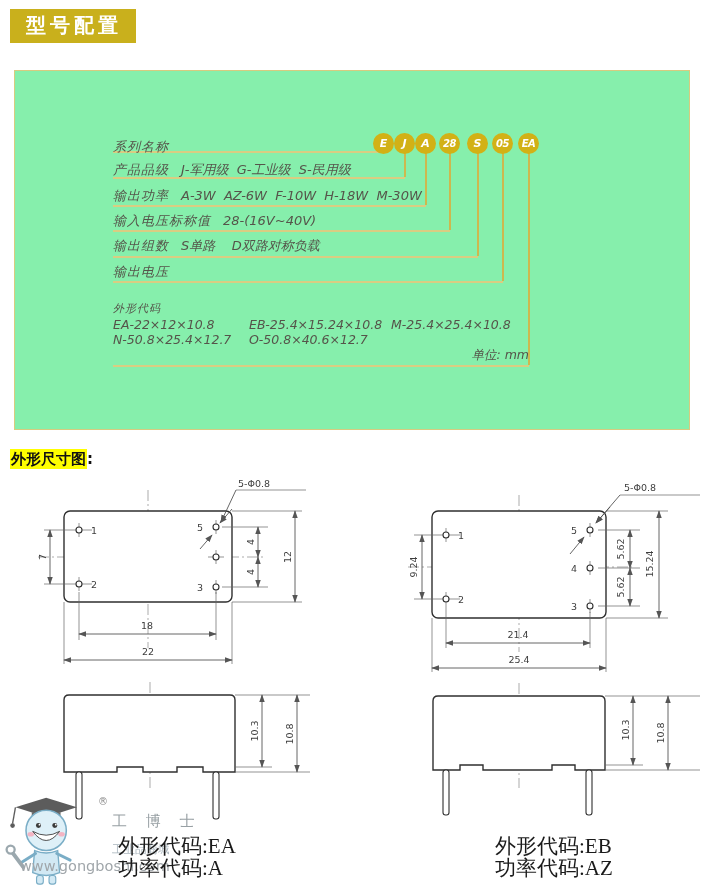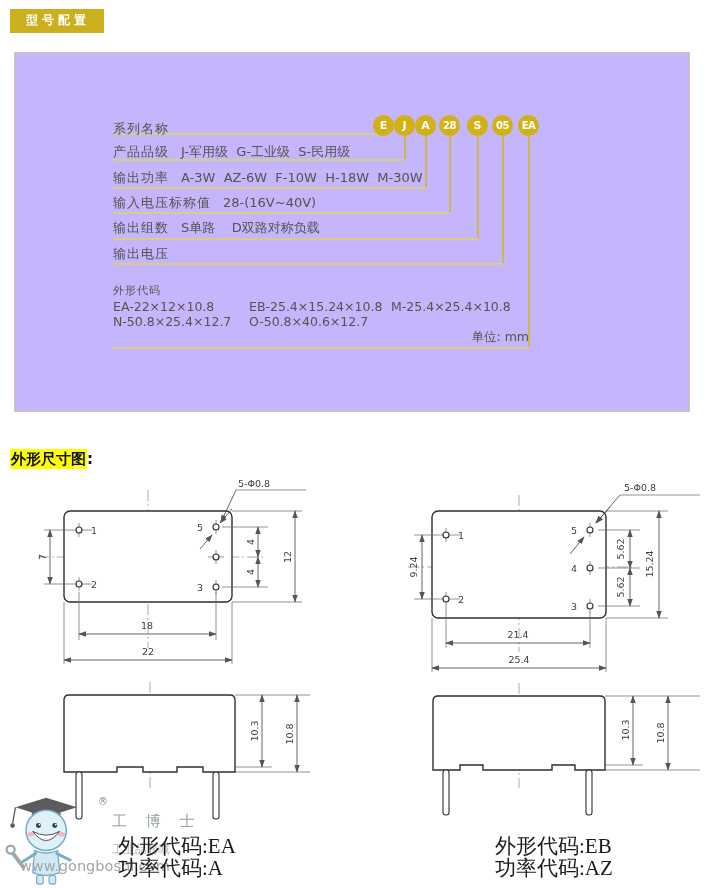--- a/index.html
+++ b/index.html
@@ -1,25 +1,25 @@
 <!DOCTYPE html>
 <html><head>
 <meta charset="utf-8">
 <style>
   html,body{margin:0;padding:0;background:#ffffff;}
   .page{position:relative;width:705px;height:888px;background:#fff;overflow:hidden;
         font-family:"DejaVu Sans","Liberation Sans",sans-serif;}
 
   
   .hdr-badge{position:absolute;left:10px;top:9px;background:#c9b01c;color:#fff;
-             font-size:12px;font-weight:bold;letter-spacing:4px;padding:3px 14px 4px 16px;}
-
-  
-  .model-box{position:absolute;left:14px;top:52px;width:674px;height:358px;
-             border:1px solid #d8cb80;background:#c4b5fd;}
+             font-size:20px;font-weight:bold;letter-spacing:4px;padding:3px 14px 4px 16px;}
+
+  
+  .model-box{position:absolute;left:14px;top:70px;width:674px;height:358px;
+             border:1px solid #d8cb80;background:#86efac;font-style:italic;}
   .mrow{position:absolute;left:98px;display:flex;gap:12px;font-size:13px;color:#55544a;
         white-space:pre;align-items:baseline;}
   .mrow .lbl{letter-spacing:1px;}
   .uline{position:absolute;left:98px;height:2px;background:#d9cd82;}
   .vline{position:absolute;width:2px;background:#cdb84e;}
   .badge{position:absolute;width:21px;height:21px;border-radius:50%;background:#d2b116;
          color:#fff;font-weight:bold;text-align:center;line-height:21px;font-size:11px;}
   .badge.sm{font-size:10px;letter-spacing:-0.5px;}
   .outline-title{position:absolute;left:98px;top:230px;font-size:11px;color:#55544a;letter-spacing:1px;}
   .outline-line{position:absolute;left:98px;font-size:12.5px;color:#55544a;white-space:pre;}

